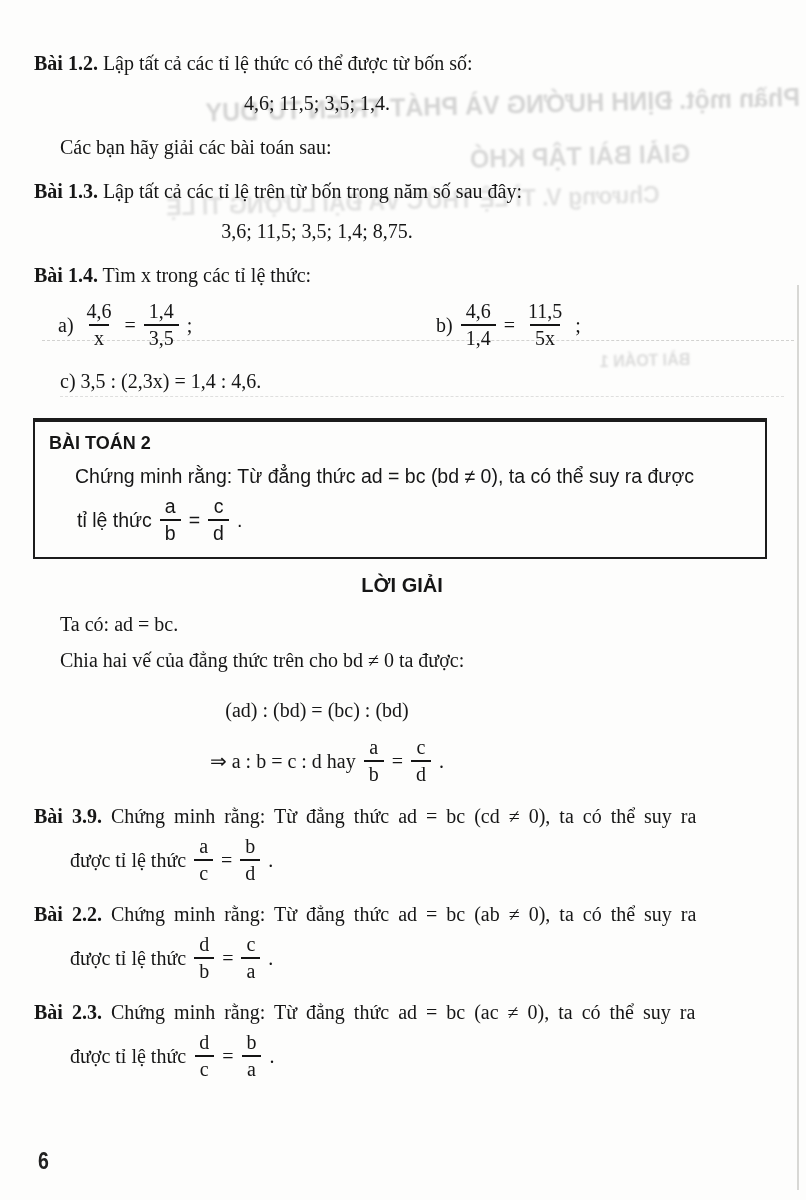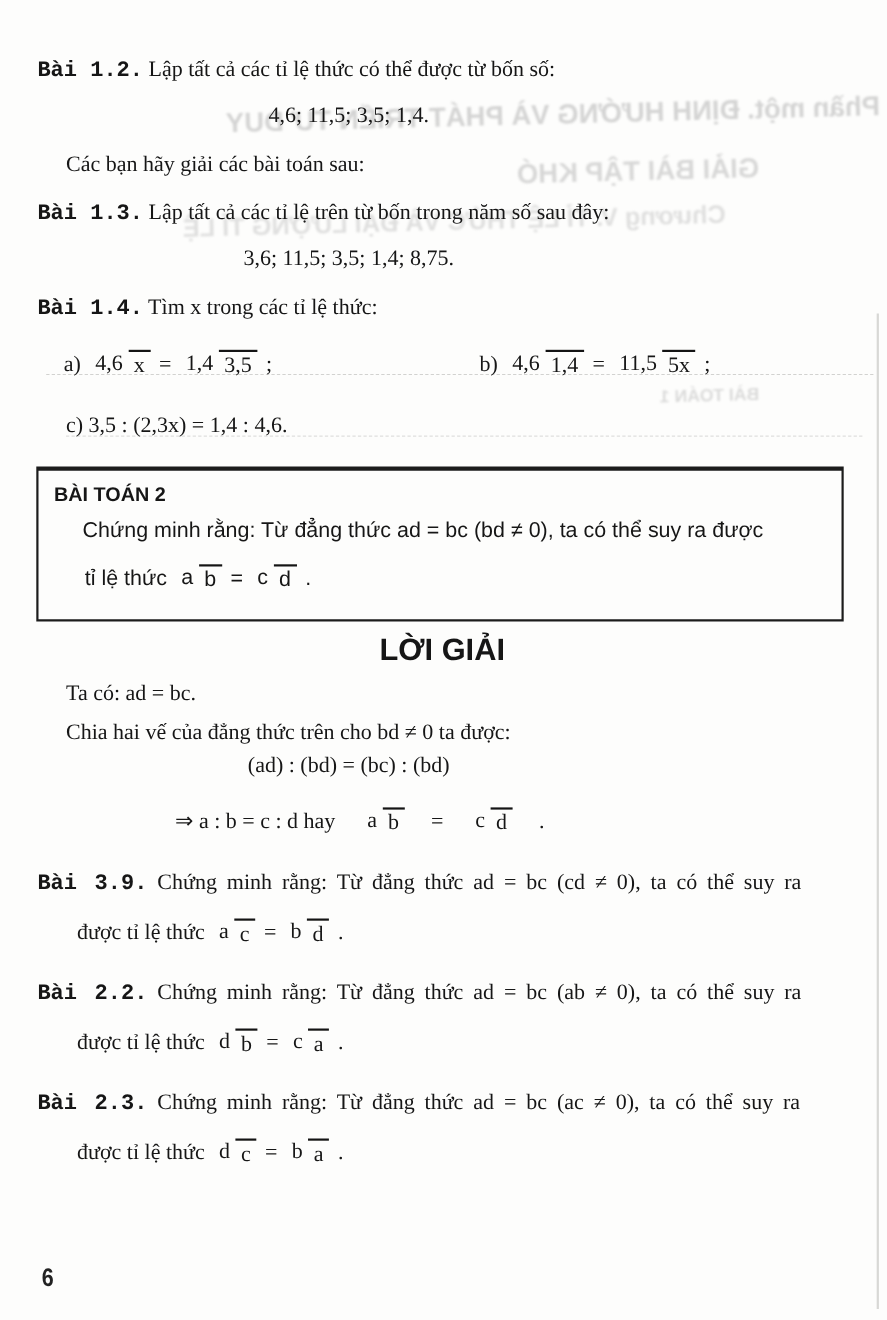--- a/index.html
+++ b/index.html
@@ -14,30 +14,30 @@
   .page{
     position:relative;
     width:806px;height:1200px;
   }
   .col{
     position:relative;
     padding:50px 36px 0 34px;
     font-size:20px;
     line-height:26px;
   }
-  .bl{font-weight:bold;font-family:Liberation Mono, monospace;}
+  .bl{font-weight:bold;}
   .line{margin-top:0;}
   .mt14{margin-top:14px;} .mt18{margin-top:18px;} .mt12{margin-top:12px;} .mt10{margin-top:10px;}
   .ind1{padding-left:26px;}
   .ceq{text-align:center;padding-right:170px;}
   .just{word-spacing:4px;}
 
   
   .frac{
-    display:inline-flex;flex-direction:row;align-items:center;
+    display:inline-flex;flex-direction:column;align-items:center;
     vertical-align:middle;margin:0 6px;text-align:center;
   }
   .frac .n{display:block;padding:0 5px 1px 5px;line-height:23px;}
   .frac .d{display:block;padding:1px 5px 0 5px;line-height:23px;border-top:2px solid #141414;}
 
   
   .fr-ab{display:flex;align-items:center;margin-top:6px;height:62px;padding-left:22px;}
   .fr-ab .half-a{display:flex;align-items:center;width:378px;}
   .fr-ab .half-b{display:flex;align-items:center;}
 
@@ -52,25 +52,25 @@
     font-family:"Liberation Sans", sans-serif;
     font-size:19.5px;
     line-height:25px;
   }
   .pbox-title{font-weight:bold;font-size:18px;line-height:26px;}
   .pbox-line1{margin-top:8px;padding-left:26px;}
   .pbox-line2{margin-top:6px;padding-left:26px;display:flex;align-items:center;height:50px;}
 
   .solution-heading{
     font-family:"Liberation Sans", sans-serif;
-    font-weight:bold;font-size:28px;
+    font-weight:bold;font-size:20px;
     text-align:center;margin-top:12px;line-height:28px;
   }
-  .sol-center{margin-top:4px;}
-  .arrow-row{margin-top:10px;display:flex;align-items:center;justify-content:center;padding-right:150px;height:56px;gap:16px;}
+  .sol-center{margin-top:24px;}
+  .arrow-row{margin-top:10px;display:flex;align-items:center;justify-content:center;padding-right:150px;height:56px;}
 
   .ex2-line2{display:flex;align-items:center;margin-top:4px;height:54px;padding-left:34px;}
 
   
   .pageno{
     position:absolute;left:38px;top:1148px;
     font-family:"Liberation Sans", sans-serif;
     font-size:23px;font-weight:bold;color:#222;
     transform:scaleX(.85);transform-origin:left;
   }

